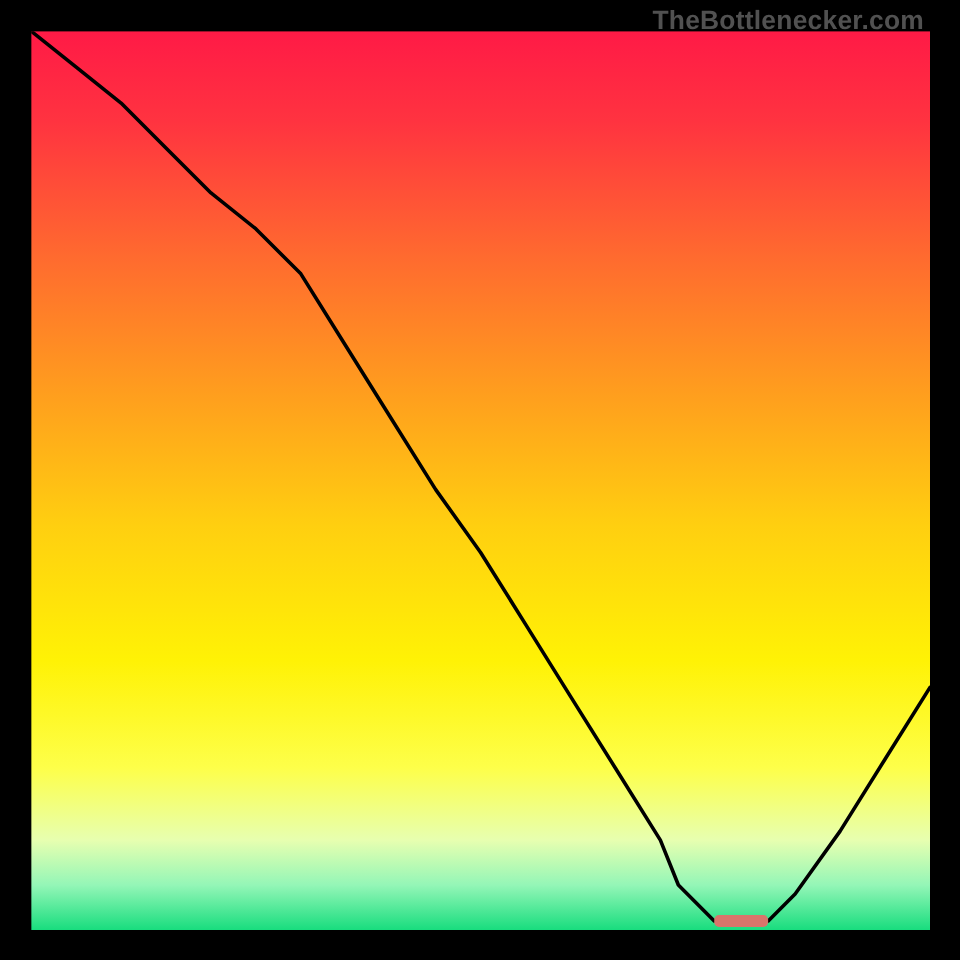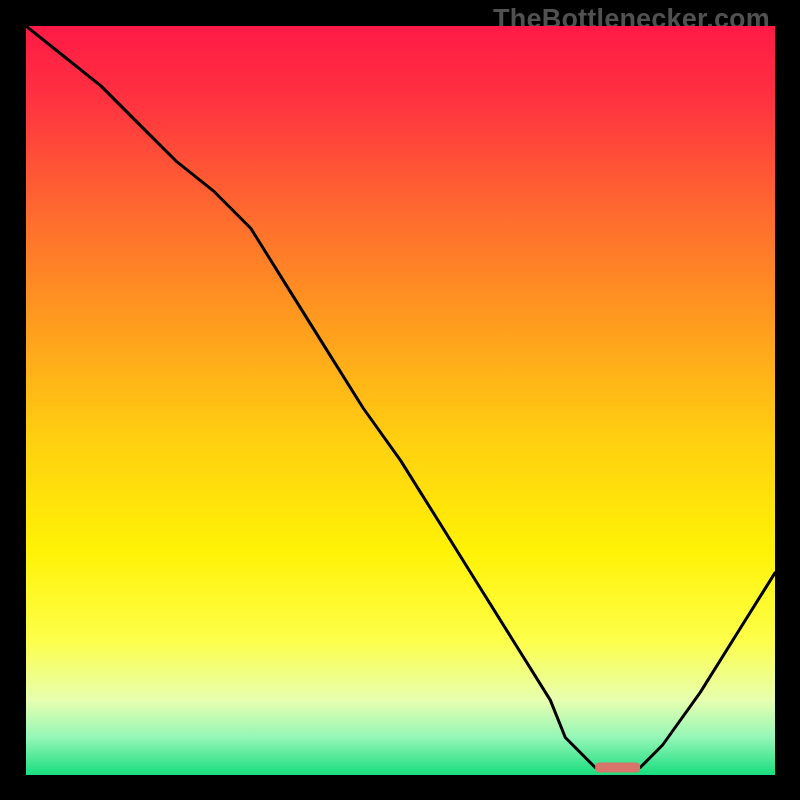--- a/index.html
+++ b/index.html
@@ -27,21 +27,21 @@
   .plot svg {
     display: block;
     width: 749px;
     height: 749px;
   }
   .watermark {
     position: absolute;
     top: 4px;
     right: 30px;
     color: #515151;
-    font-size: 27px;
+    font-size: 22px;
     font-weight: 600;
     letter-spacing: 0.2px;
     user-select: none;
   }
 </style>
 </head>
 <body>
 
 <div class="wrap">
   <div class="watermark">TheBottlenecker.com</div>

